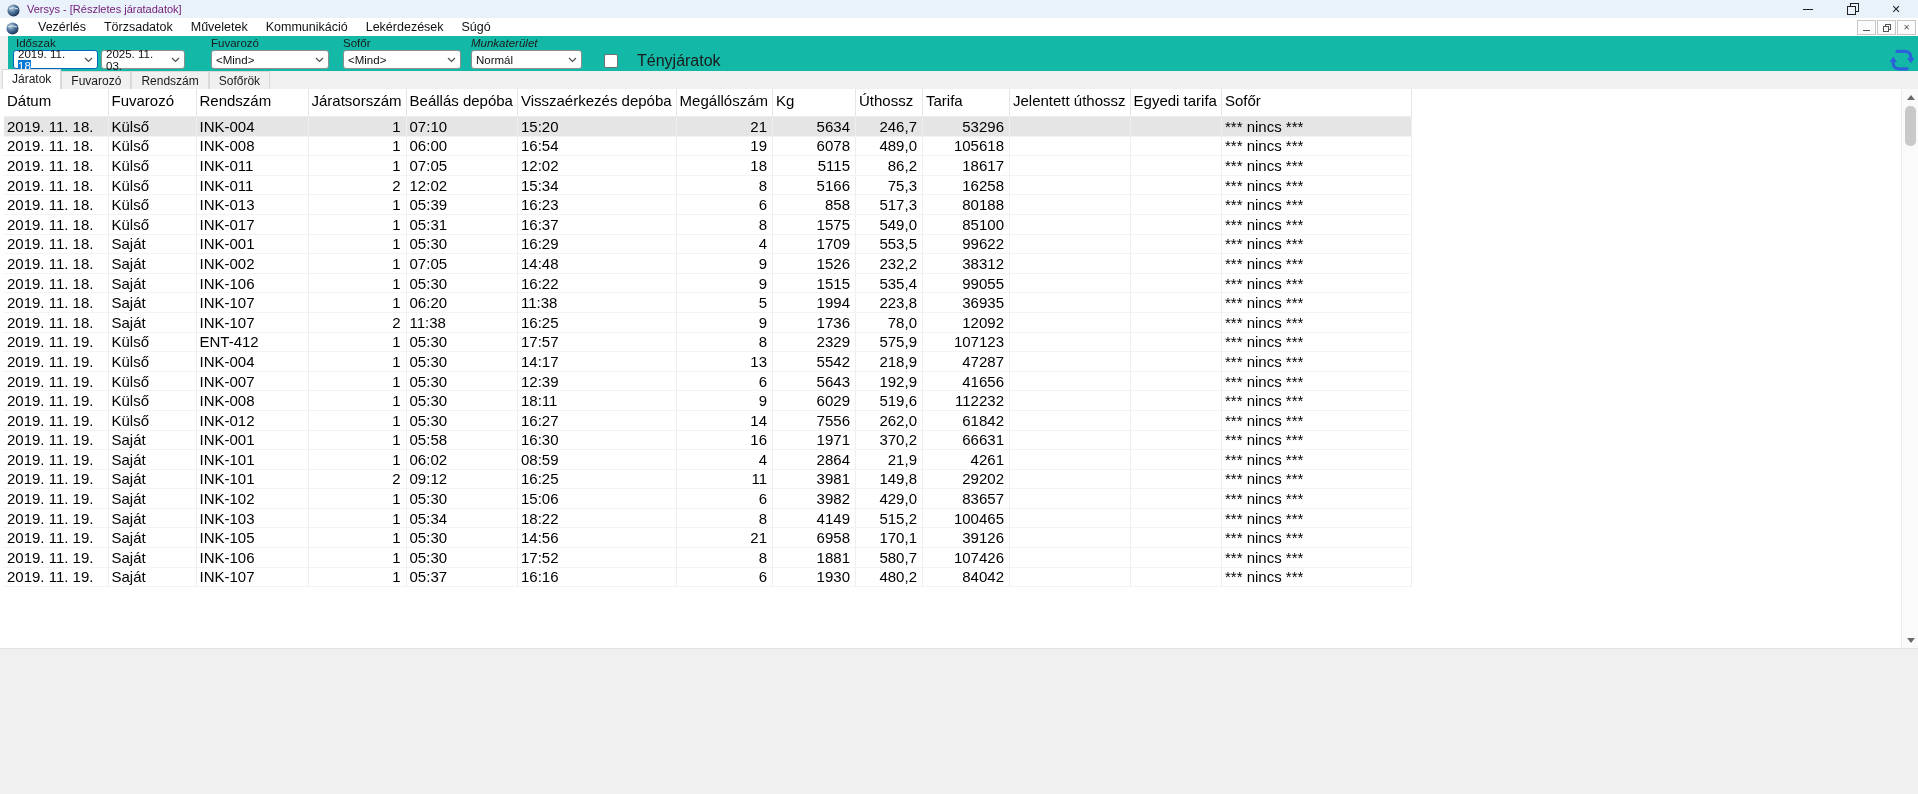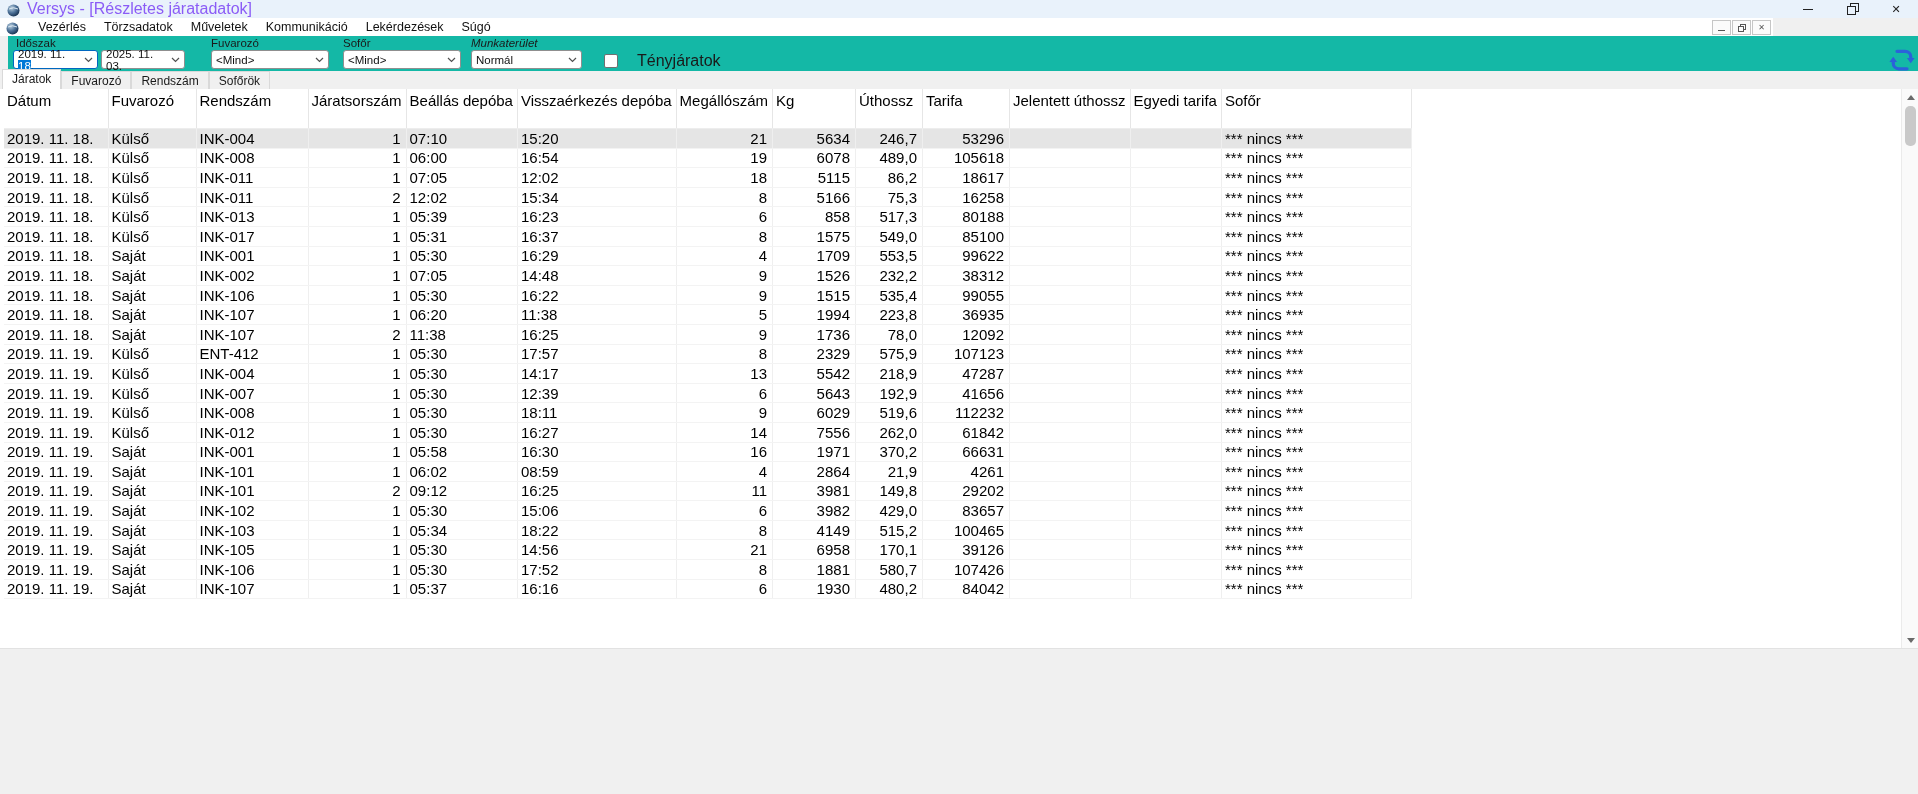--- a/index.html
+++ b/index.html
@@ -4,33 +4,33 @@
 <style>
   html,body{margin:0;padding:0;}
   body{width:1918px;height:794px;overflow:hidden;background:#f0f0f0;
        font-family:"Liberation Sans", sans-serif;color:#1a1a1a;}
   .app{position:relative;width:1918px;height:794px;}
 
   
   .titlebar{position:absolute;left:0;top:0;width:1918px;height:18px;
             background:#e9f2fb;display:flex;align-items:center;}
   .titlebar .app-icon{margin-left:7px;width:13px;height:13px;display:inline-block;}
-  .title-text{margin-left:7px;font-size:16px;color:#8b5cf6;}
+  .title-text{margin-left:7px;font-size:11px;color:#701a75;}
   .win-controls{position:absolute;right:0;top:0;height:18px;display:flex;}
   .win-btn{width:44px;height:18px;display:flex;align-items:center;justify-content:center;
            font-size:11px;color:#222;cursor:default;}
   .min-glyph{width:10px;height:1px;background:#222;display:block;}
   .restore-glyph{position:relative;width:8px;height:8px;display:block;}
   .restore-glyph::before{content:"";position:absolute;left:2px;top:-2px;width:7px;height:7px;
            border:1px solid #222;background:#e9f2fb;}
   .restore-glyph::after{content:"";position:absolute;left:-1px;top:1px;width:7px;height:7px;
            border:1px solid #222;background:#e9f2fb;}
 
   
-  .menubar{position:absolute;left:0;top:18px;width:1773px;height:18px;background:#ffffff;
+  .menubar{position:absolute;left:0;top:18px;width:1918px;height:18px;background:#ffffff;
            display:flex;align-items:center;}
   .menubar .app-icon{margin-left:6px;width:13px;height:13px;}
   .menu-items{display:flex;margin-left:10px;}
   .menu-item{font-size:12.5px;padding:1px 9px;color:#111;}
   .mdi-controls{position:absolute;right:2px;top:2px;display:flex;gap:1px;}
   .mdi-btn{width:17px;height:13px;border:1px solid #c6c6c6;background:#fbfbfb;
            display:flex;align-items:center;justify-content:center;font-size:8px;color:#555;}
   .mdi-min{width:7px;height:1px;background:#555;display:block;margin-top:6px;}
   .mdi-restore{position:relative;width:6px;height:6px;}
   .mdi-restore::before{content:"";position:absolute;left:1px;top:-1px;width:4px;height:4px;border:1px solid #555;}
@@ -54,21 +54,21 @@
   
   .tabstrip{position:absolute;left:2px;top:71px;width:1914px;height:18px;display:flex;
             align-items:flex-end;background:#f0f0f0;}
   .tab{font-size:12px;padding:2px 9px 2px 9px;border:1px solid #d9d9d9;border-bottom:none;
        background:#f0f0f0;height:13px;color:#1a1a1a;}
   .tab.active{background:#ffffff;height:15px;position:relative;z-index:2;}
 
   
   .grid{position:absolute;left:0;top:89px;width:1901px;height:559px;background:#ffffff;overflow:hidden;}
   table.g{border-collapse:collapse;table-layout:fixed;margin-left:4px;}
-  table.g th{font-weight:400;font-size:15px;text-align:left;height:23px;padding:0 4px 16px 3px;
+  table.g th{font-weight:400;font-size:15px;text-align:left;height:23px;padding:0 4px 4px 3px;
              border-right:1px solid #e6e6e6;border-bottom:1px solid #ededed;white-space:nowrap;
              overflow:hidden;color:#000;}
   table.g td{font-size:15px;height:18.6px;padding:0 5px 0 3px;border-right:1px solid #efefef;
              border-bottom:1px solid #f3f3f3;white-space:nowrap;overflow:hidden;color:#000;}
   table.g td.r{text-align:right;}
   tr.selected td{background:#e5e5e5;}
 
   
   .vscroll{position:absolute;right:0;top:89px;width:17px;height:559px;background:#fafafa;
            border-left:1px solid #ebebeb;box-sizing:border-box;}

